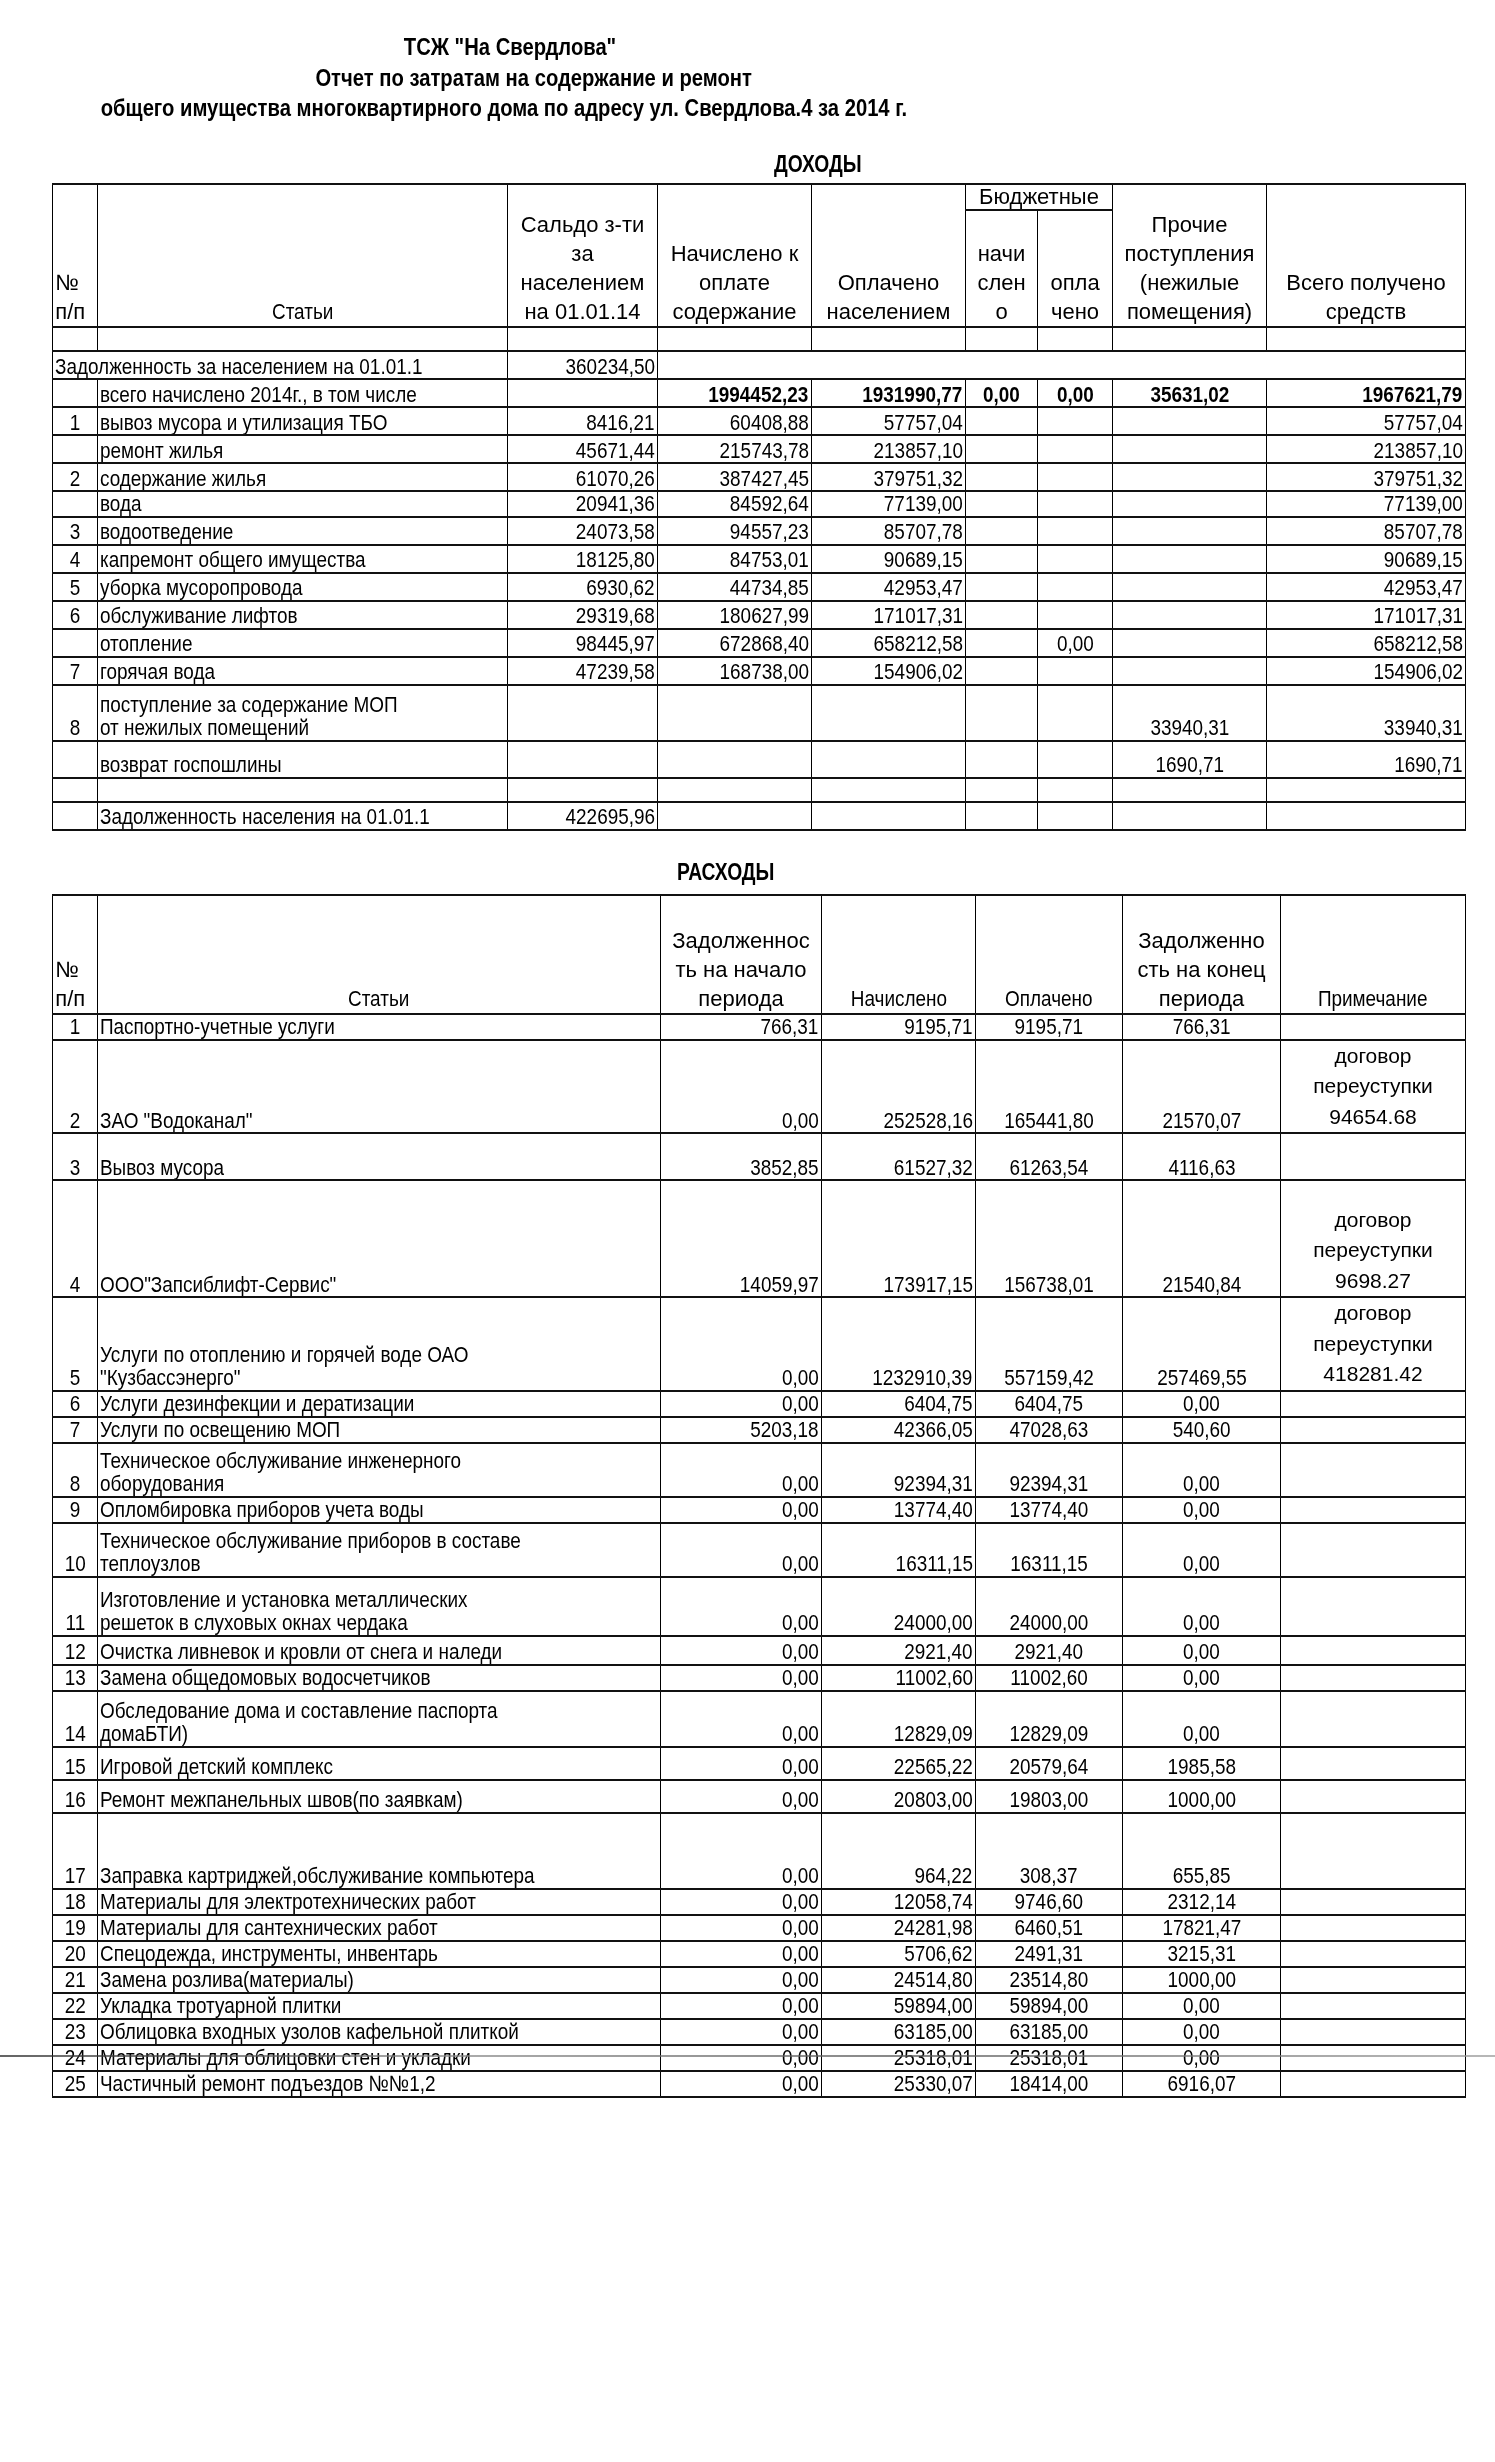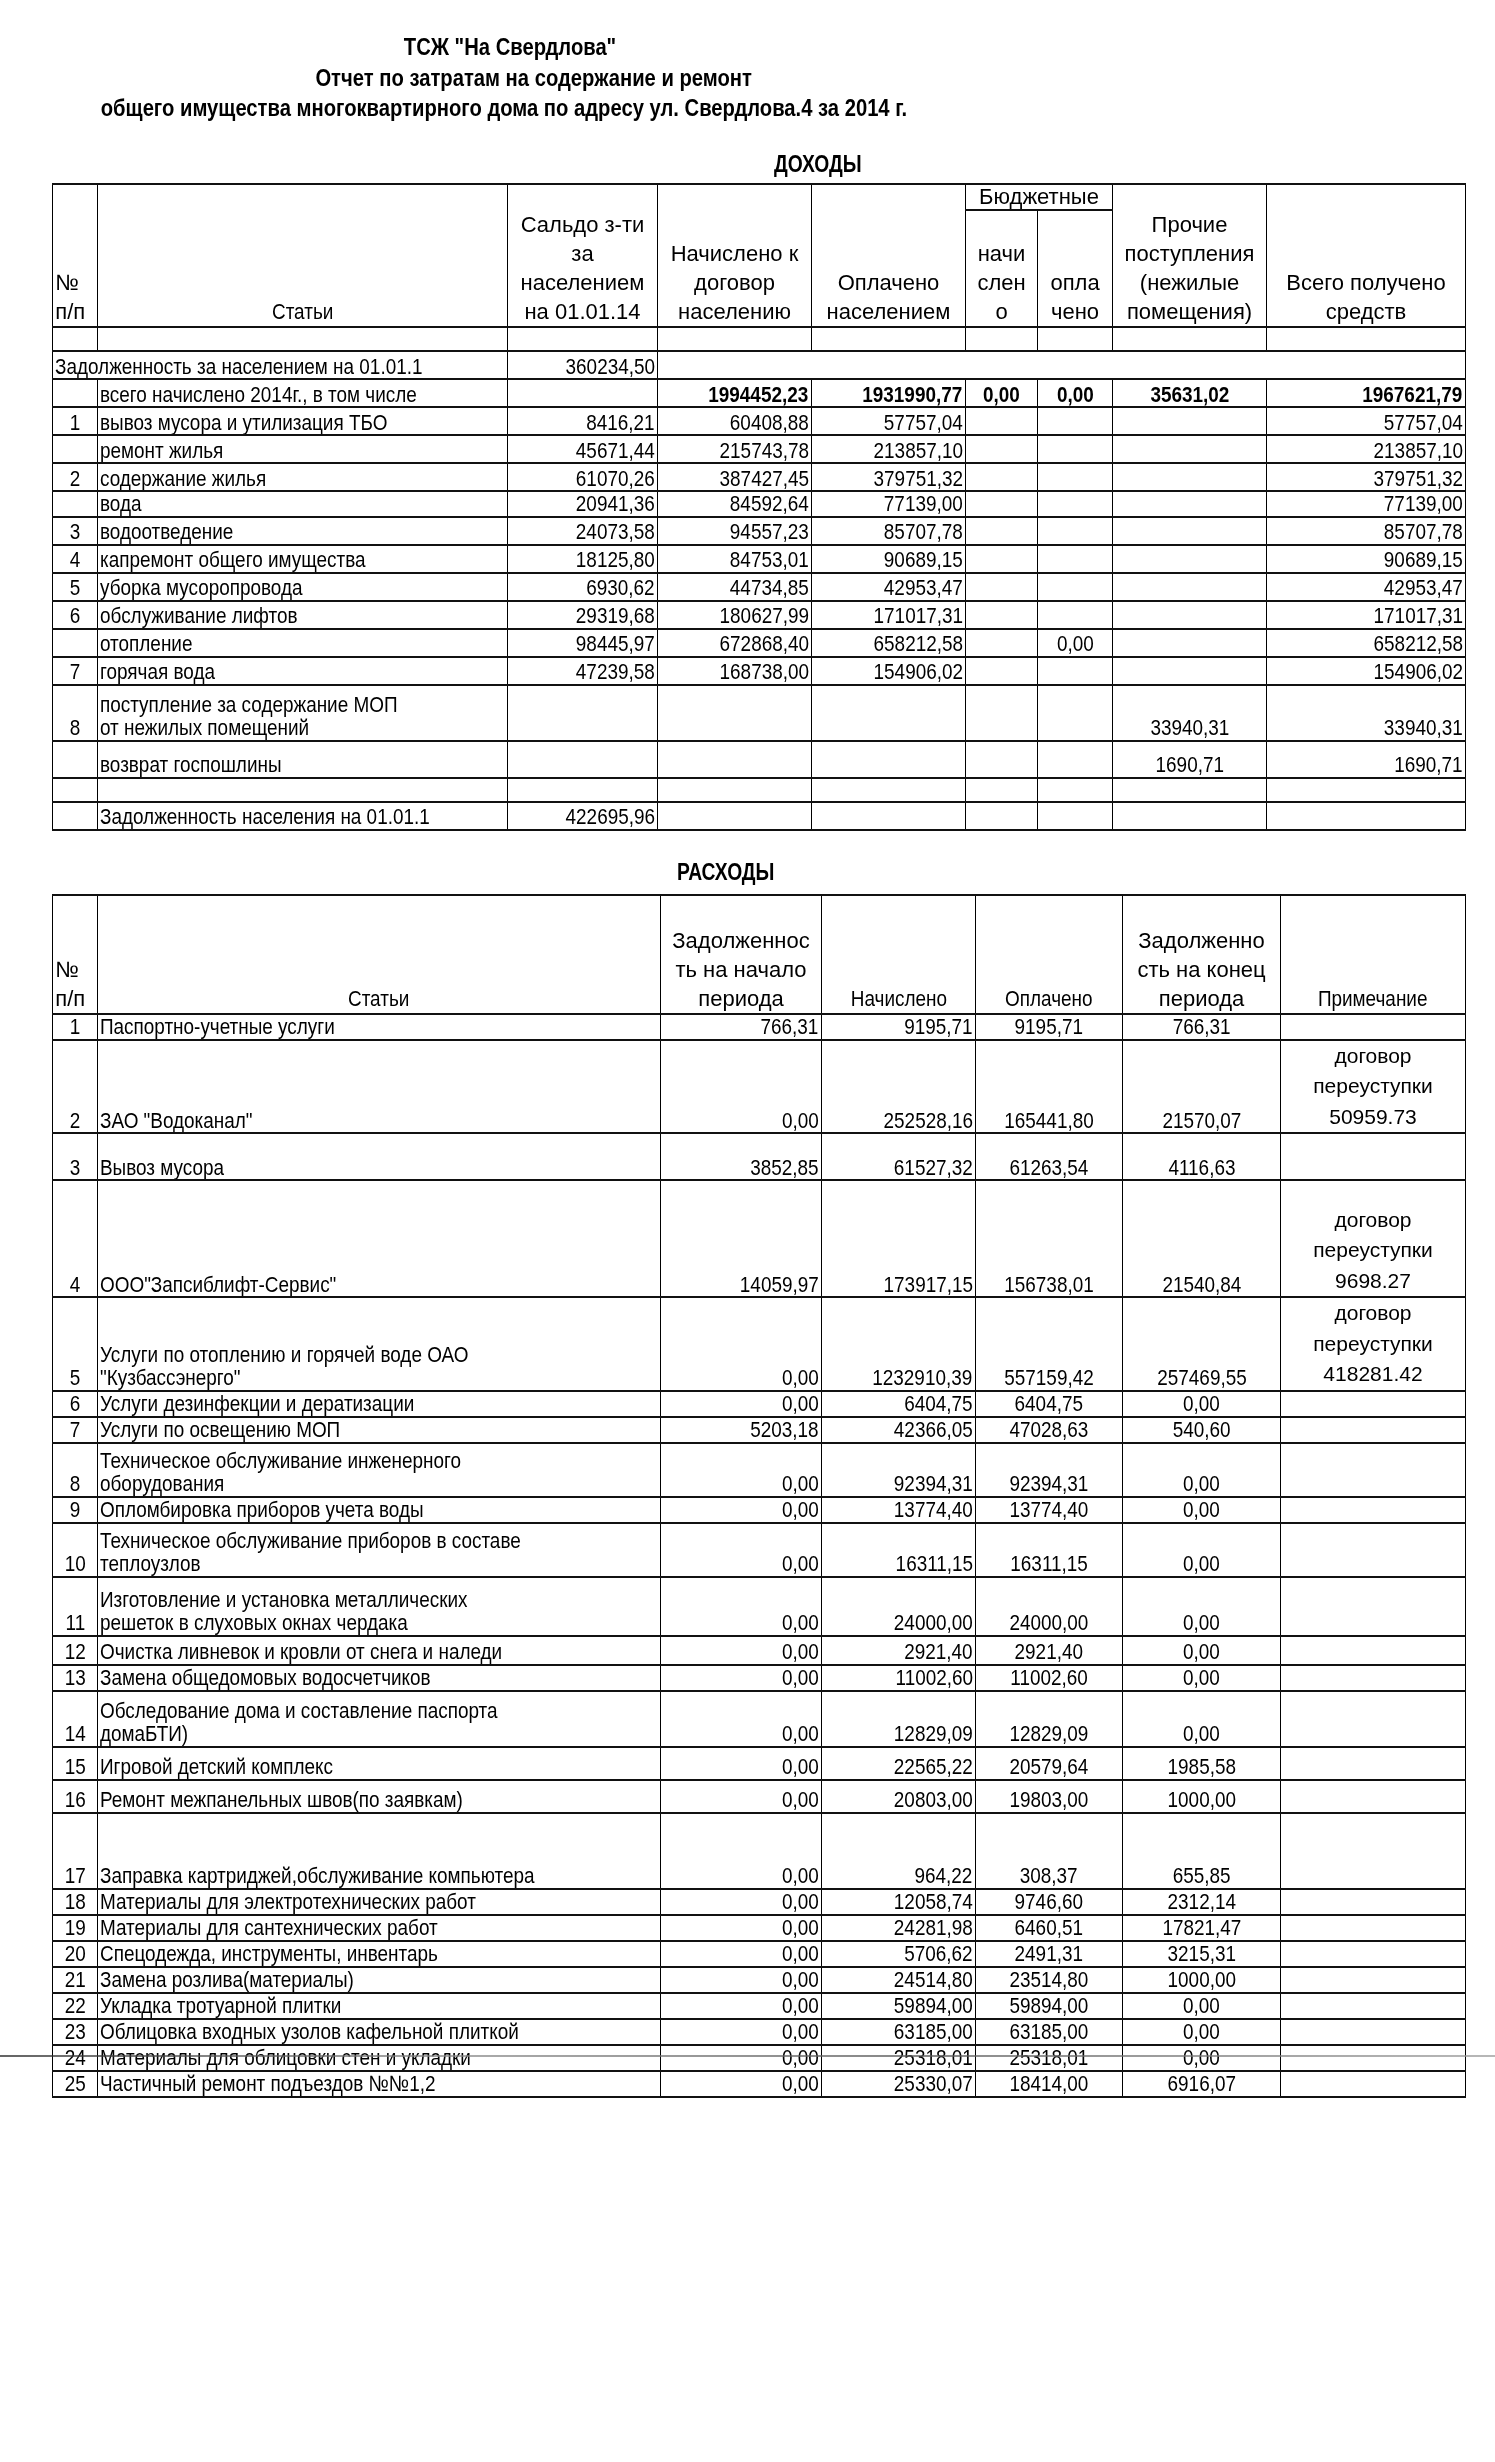--- a/index.html
+++ b/index.html
@@ -55,21 +55,21 @@
       <col style="width:72px">
       <col style="width:75px">
       <col style="width:154px">
       <col style="width:199px">
   </colgroup>
   <thead>
     <tr>
       <th rowspan="2" class="wrap" style="vertical-align:bottom; text-align:left;">№ п/п</th>
       <th rowspan="2" style="vertical-align:bottom;"><span class="cond-c">Статьи</span></th>
       <th rowspan="2" class="wrap" style="vertical-align:bottom; text-align:center; height:141px;">Сальдо з-ти за населением на 01.01.14</th>
-      <th rowspan="2" class="wrap" style="vertical-align:bottom;">Начислено к договор населению</th>
+      <th rowspan="2" class="wrap" style="vertical-align:bottom;">Начислено к оплате содержание</th>
       <th rowspan="2" class="wrap" style="vertical-align:bottom;">Оплачено населением</th>
       <th colspan="2" style="height:23.5px; line-height:23.5px; vertical-align:top;">Бюджетные</th>
       <th rowspan="2" class="wrap" style="vertical-align:bottom;">Прочие поступления (нежилые помещения)</th>
       <th rowspan="2" class="wrap" style="vertical-align:bottom;">Всего получено средств</th>
     </tr>
     <tr>
       <th class="wrap" style="vertical-align:bottom;">начи слен о</th>
       <th class="wrap" style="vertical-align:bottom;">опла чено</th>
     </tr>
   </thead>
@@ -294,21 +294,21 @@
         </td>
       </tr>
       <tr style="height: 88px;">
         <td class="ctr"><span class="cond-c">2</span></td>
         <td class="lft"><span class="cond">ЗАО "Водоканал"</span></td>
         <td class="num"><span class="cond-r">0,00</span></td>
         <td class="num"><span class="cond-r">252528,16</span></td>
         <td class="ctr"><span class="cond-c">165441,80</span></td>
         <td class="ctr"><span class="cond-c">21570,07</span></td>
         <td class="ctr wrap">
-          <div class="note">договор переуступки 50959.73</div>
+          <div class="note">договор переуступки 94654.68</div>
         </td>
       </tr>
       <tr style="height: 47px;">
         <td class="ctr"><span class="cond-c">3</span></td>
         <td class="lft"><span class="cond">Вывоз мусора</span></td>
         <td class="num"><span class="cond-r">3852,85</span></td>
         <td class="num"><span class="cond-r">61527,32</span></td>
         <td class="ctr"><span class="cond-c">61263,54</span></td>
         <td class="ctr"><span class="cond-c">4116,63</span></td>
         <td class="ctr wrap">

